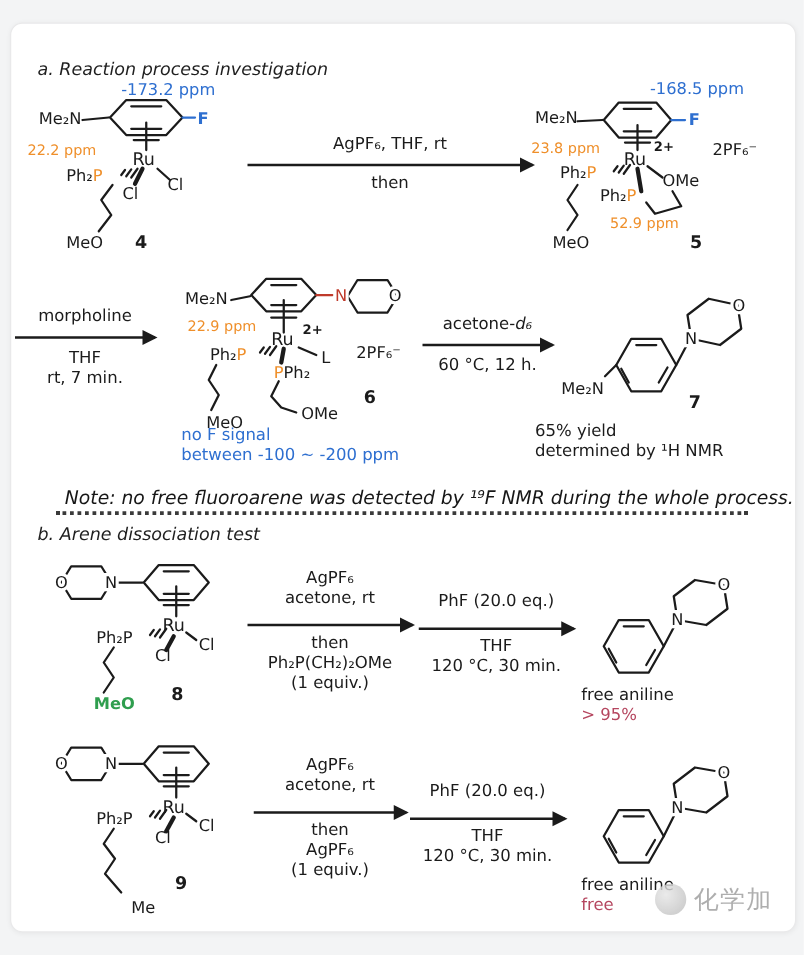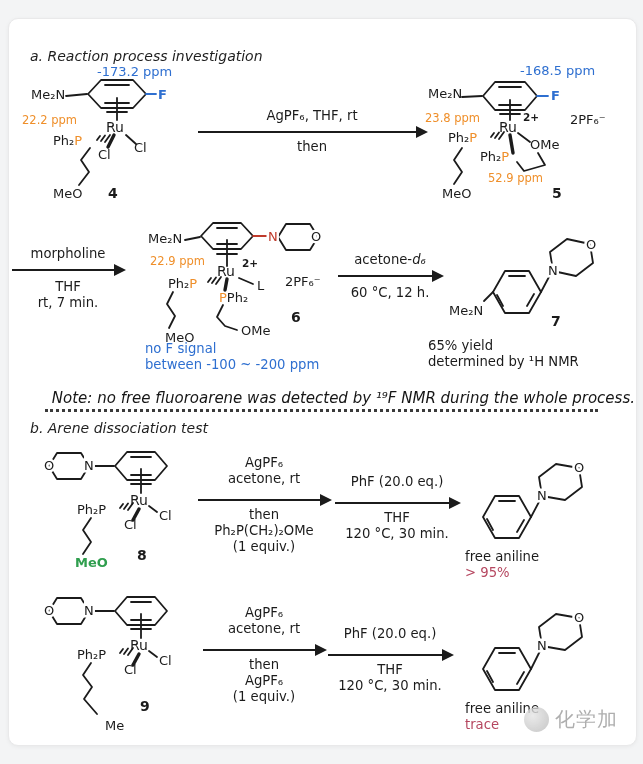--- a/index.html
+++ b/index.html
@@ -278,20 +278,20 @@
       <polygon class="bond" points="18,69 30,48 54,48 66,69 54,90 30,90"></polygon>
       <path class="bond" d="M34,53 L50,53 M59,72 L52,84 M28,82 L22,71"></path>
       <path class="bond" d="M66,69 L75,51"></path>
       <polygon class="bond" points="77,46 74,27 91,14 114,18 117,37 100,50"></polygon>
     </g>
     <text x="72" y="50" class="halo">N</text>
     <text x="109" y="22" class="halo">O</text>
   </svg>
   <div class="caption" style="left:465px;top:701px;width:158px;">
     <div>free aniline</div>
-    <div class="crimson">trace</div>
+    <div class="crimson">free</div>
   </div>
 
   <div class="watermark" style="left:524px;top:706px;">
     <div class="wm-circle"></div>
     <div class="wm-text">化学加</div>
   </div>
 </div>
 
 </body></html>

